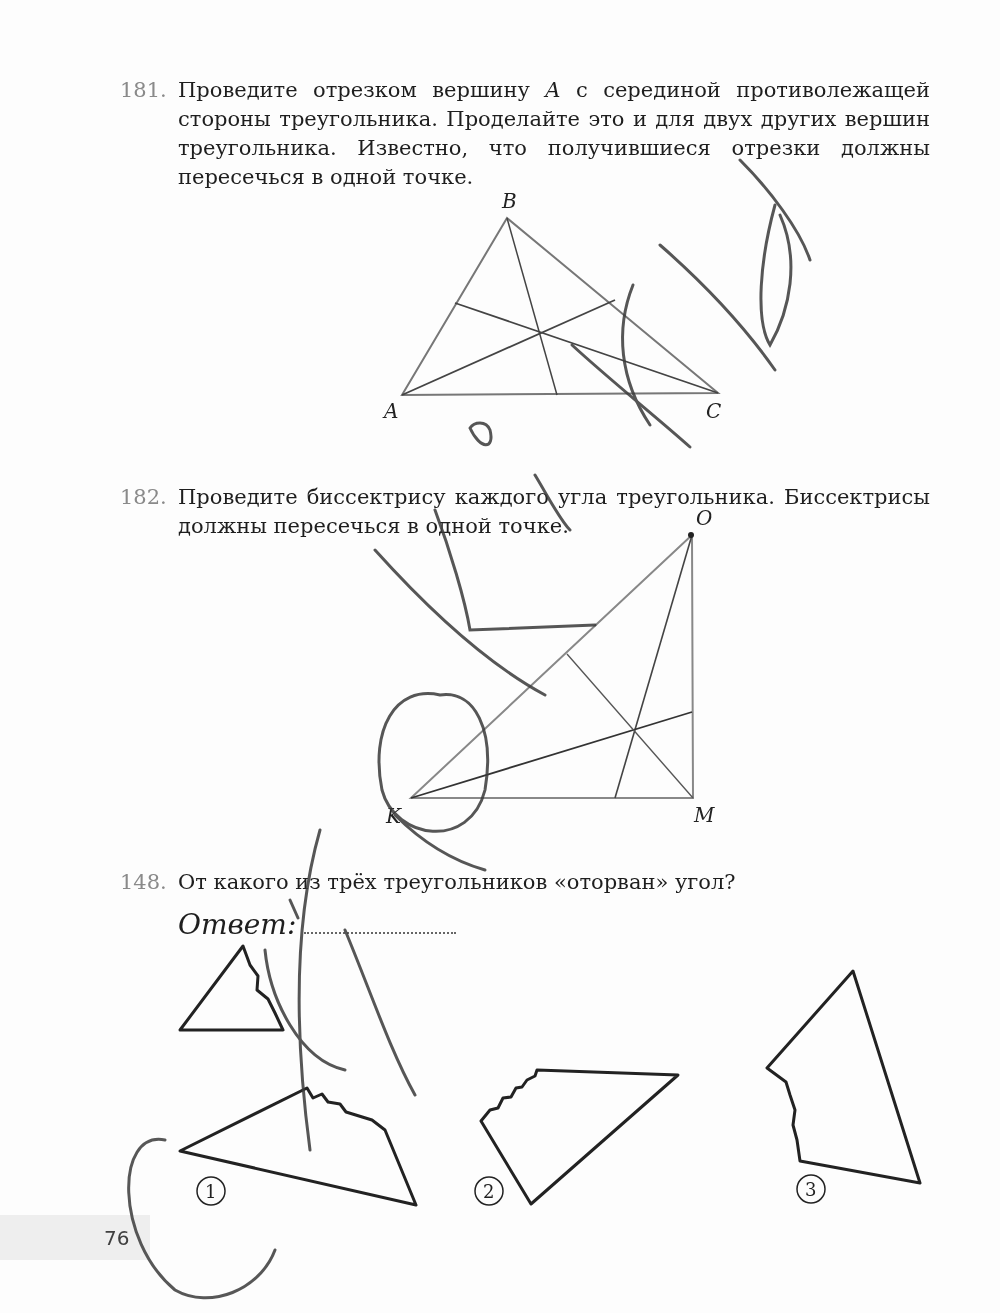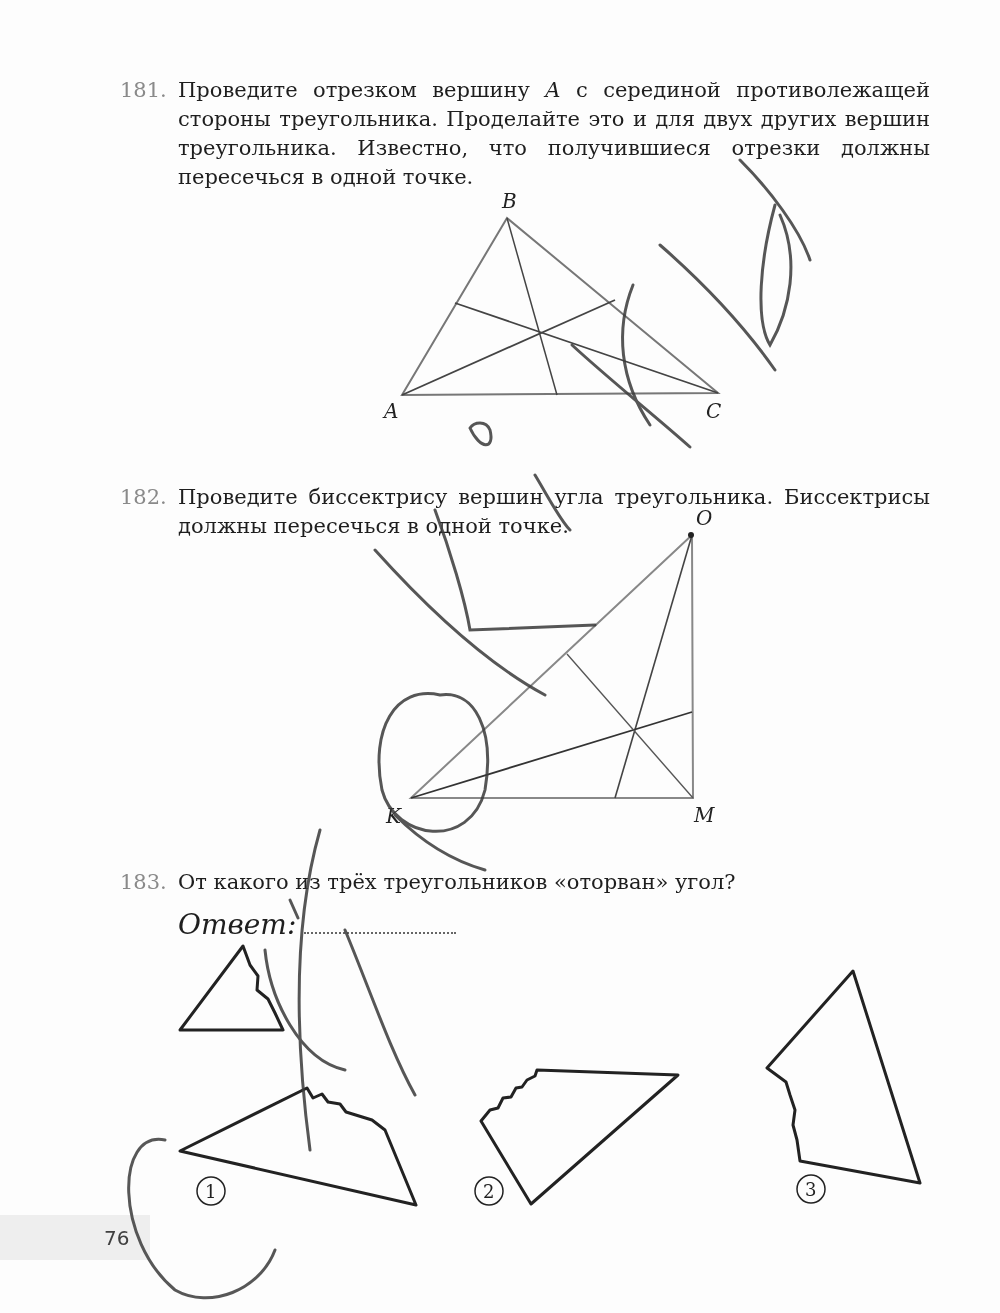--- a/index.html
+++ b/index.html
@@ -22,25 +22,25 @@
 
 <div class="pageshade"></div>
 
 <div class="ex" style="top:76px;">
   <span class="num">181.</span>
   <div class="txt"><span>Проведите отрезком вершину </span><i>A</i><span> с серединой противолежащей стороны треугольника. Проделайте это и для двух других вершин треугольника. Известно, что получившиеся отрезки должны пересечься в одной точке.</span></div>
 </div>
 
 <div class="ex" style="top:448px;margin-top:35px;">
   <span class="num">182.</span>
-  <div class="txt">Проведите биссектрису вершин угла  треугольника.  Биссектрисы должны пересечься в одной точке.</div>
+  <div class="txt">Проведите биссектрису каждого угла  треугольника.  Биссектрисы должны пересечься в одной точке.</div>
 </div>
 
 <div class="ex" style="top:868px;">
-  <span class="num">183.</span>
+  <span class="num">148.</span>
   <div class="txt">От какого из трёх треугольников «оторван» угол?</div>
 </div>
 
 <div class="answer">
   <span>Ответ:</span><span class="dots"></span>
 </div>
 
 <div class="pageno">76</div>
 
 <svg width="1000" height="1313" viewBox="0 0 1000 1313">

